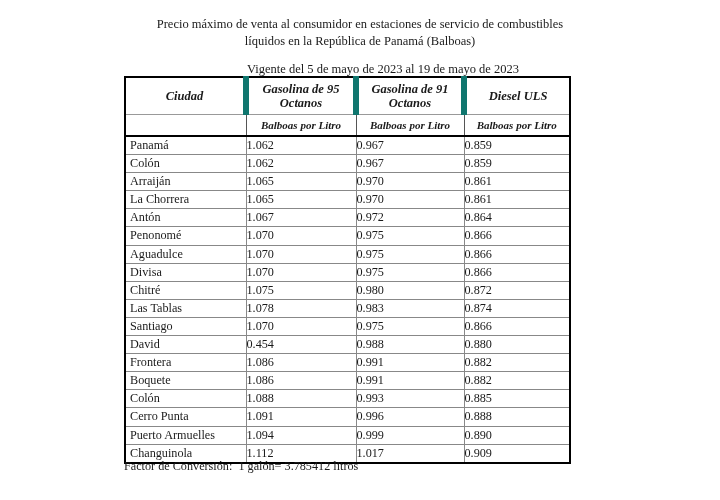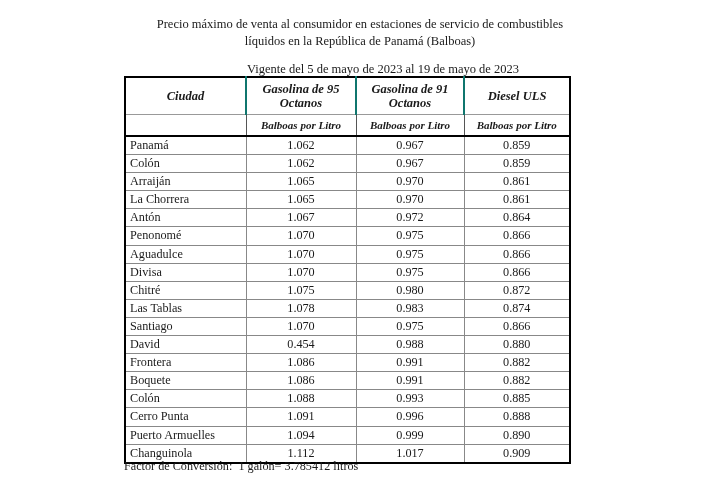--- a/index.html
+++ b/index.html
@@ -83,21 +83,21 @@
   tr.head-main th {
     height: 36px;
     font-style: italic;
     font-weight: bold;
     font-size: 12.5px;
     text-align: center;
     vertical-align: middle;
     line-height: 14px;
     border-top: none;
     border-bottom: 1px solid #999999;
-    border-left: 2px solid #0f766e;
+    border-left: 6px solid #0f766e;
     border-right: 1px solid #555555;
     padding: 0 2px;
   }
   tr.head-main th.th-city {
     border-left: none;
   }
   tr.head-main th.th-diesel {
     border-right: none;
   }
 
@@ -131,21 +131,20 @@
     border-left: 1px solid #555555;
     border-right: 1px solid #555555;
   }
   tbody tr td.cell-city {
     text-align: left;
     padding-left: 4px;
     border-left: none;
     font-size: 12.2px;
   }
   tbody tr td.cell-num {
-    text-align: center;
     font-size: 12.2px;
   }
   tbody tr td.cell-diesel {
     border-right: none;
   }
   tbody tr:last-child td {
     border-bottom: none;
   }
 
   

